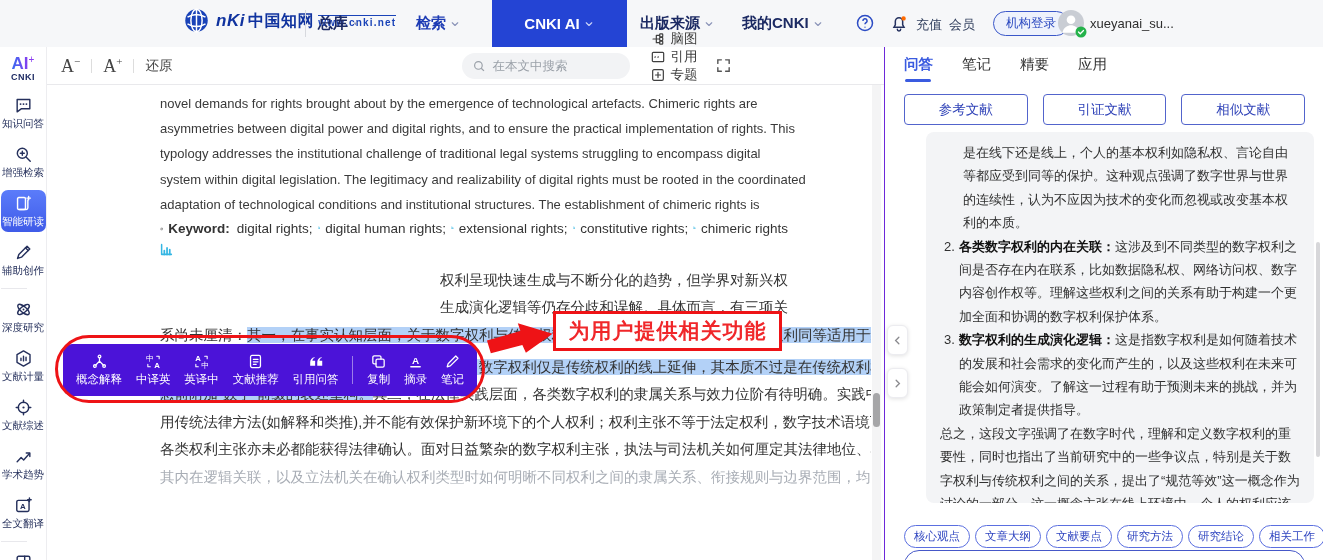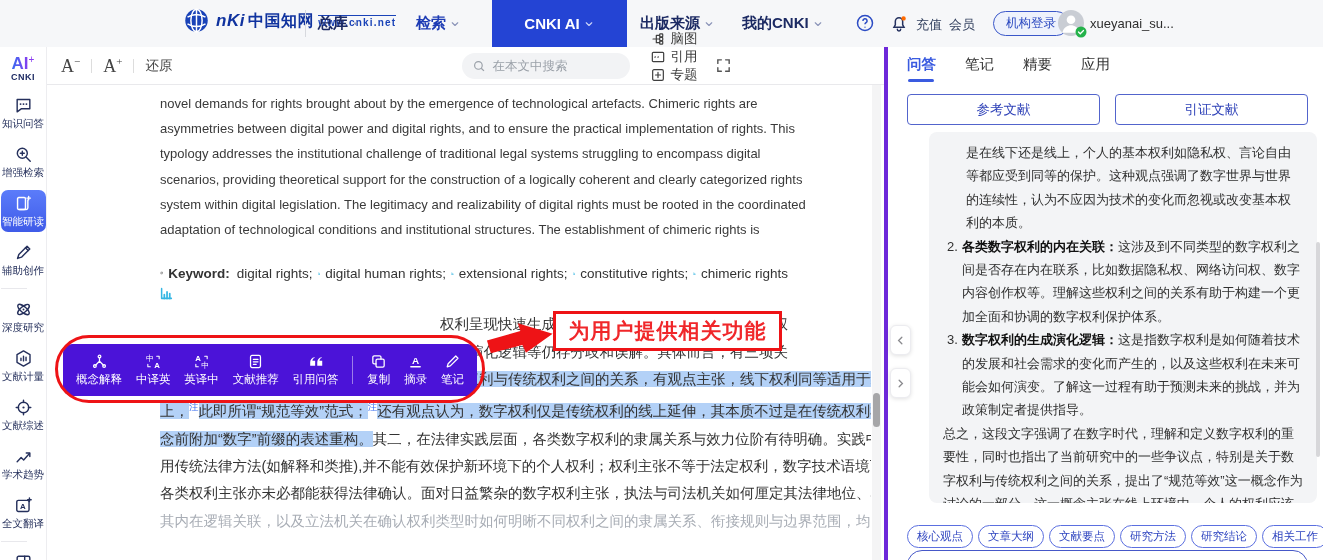--- a/index.html
+++ b/index.html
@@ -57,21 +57,21 @@
   #doc-search input::placeholder { color:#9aa0a8; }
   .doc-act { display:flex; align-items:center; gap:4px; font-size:13.5px; color:#3f3f3f; margin-left:20px; cursor:pointer; white-space:nowrap; }
   .doc-act .icon { width:16px; height:16px; }
   .doc-act.accent { color:#3a5be0; }
   #fullscreen-btn { margin-left:18px; width:17px; height:17px; color:#555; cursor:pointer; }
 
   
   #doc-area { position:absolute; left:47px; top:85px; width:824px; height:475px; background:#fff; overflow:hidden; }
   #doc-content { position:absolute; left:113px; top:6px; width:628px; }
   .en-line { font-size:13px; line-height:25.2px; color:#3a3a3a; white-space:nowrap; }
-  #kw-row { margin-top:23px; display:flex; align-items:center; gap:5px; font-size:13.5px; color:#333; white-space:nowrap; }
+  #kw-row { margin-top:4px; display:flex; gap:5px; font-size:13.5px; color:#333; white-space:nowrap; }
   #kw-row b { margin-right:2px; }
   .kw { color:#333; }
   .kw-ico { width:13px; height:13px; color:#35b6e3; cursor:pointer; }
   #kw-row2 { margin-top:3px; height:18px; display:flex; align-items:center; }
   #cn-para { margin-top:9px; }
   .cn-line { font-size:14.5px; line-height:27.4px; color:#333; white-space:nowrap; }
   .cn-line.right { text-align:right; }
   .cn-line .hl { background:#b3d1f7; }
   .cn-line .sup { color:#3a6ef0; font-size:9.5px; vertical-align:super; }
   .cn-line.faded { color:#a8adb5; }
@@ -84,21 +84,21 @@
   .pt-div { width:1px; height:28px; background:rgba(255,255,255,.45); }
   #red-oval { position:absolute; left:8px; top:250px; width:430px; height:68px; border:3.5px solid #ee1316; border-radius:34px; z-index:6; pointer-events:none; }
   #red-arrow { position:absolute; left:438px; top:234px; width:72px; height:42px; z-index:6; pointer-events:none; transform:rotate(-4deg); }
   #red-box { position:absolute; left:506px; top:226px; width:229px; height:40px; background:#fff; border:3.5px solid #ee1316; color:#f0272a; font-size:21px; font-weight:bold; display:flex; align-items:center; justify-content:center; letter-spacing:1px; z-index:6; white-space:nowrap; }
 
   
   #doc-scroll-track { position:absolute; left:872px; top:85px; width:9px; height:475px; background:#f4f4f5; }
   #doc-scroll-thumb { position:absolute; left:873px; top:393px; width:7px; height:34px; background:#a6a6a8; border-radius:4px; cursor:pointer; }
 
   
-  #right-panel { position:absolute; left:884px; top:47px; width:439px; height:513px; background:#fff; border-left:4px solid #6d28d9; }
+  #right-panel { position:absolute; left:884px; top:47px; width:439px; height:513px; background:#fff; border-left:1px solid #6d28d9; }
   #rp-tabs { position:absolute; left:19px; top:8px; display:flex; gap:29px; font-size:14.5px; color:#333; }
   .rp-tab { padding-bottom:8px; cursor:pointer; position:relative; }
   .rp-tab.active { color:#3a5be0; font-weight:bold; }
   .rp-tab.active::after { content:""; position:absolute; left:1px; bottom:0; width:26px; height:3px; background:#3a5be0; border-radius:2px; }
   #rp-btns { position:absolute; left:19px; top:47px; width:401px; display:flex; gap:15px; }
   .rp-btn { flex:1; height:31px; border:1px solid #5264cc; border-radius:4px; background:#fff; color:#3043b8; font-size:13.5px; display:flex; align-items:center; justify-content:center; cursor:pointer; }
   #rp-card { position:absolute; left:41px; top:85px; width:388px; height:371px; background:#f3f4f6; border-radius:8px; padding:9px 14px; font-size:13px; line-height:23.4px; color:#303030; overflow:hidden; }
   #rp-item1-tail { padding-left:19px; }
   .rp-li { display:flex; padding-left:4px; }
   .rp-num { width:15px; flex:none; }
@@ -371,21 +371,20 @@
       </svg>
   </span>
 </div>
 
 <div id="doc-area" data-name="document-viewer">
   <div id="doc-content">
     <div id="en-para" data-name="english-abstract">
         <div class="en-line" data-name="abstract-line">novel demands for rights brought about by the emergence of technological artefacts. Chimeric rights are</div>
         <div class="en-line" data-name="abstract-line">asymmetries between digital power and digital rights, and to ensure the practical implementation of rights. This</div>
         <div class="en-line" data-name="abstract-line">typology addresses the institutional challenge of traditional legal systems struggling to encompass digital</div>
-        <div class="en-line" data-name="abstract-line">scenarios, providing theoretical support for the construction of a logically coherent and clearly categorized rights</div>
         <div class="en-line" data-name="abstract-line">system within digital legislation. The legitimacy and realizability of digital rights must be rooted in the coordinated</div>
         <div class="en-line" data-name="abstract-line">adaptation of technological conditions and institutional structures. The establishment of chimeric rights is</div>
       </div>
     <div id="kw-row" data-name="keyword-row">
         <span class="icon" data-name="compass-icon" style="width: 16px; height: 16px;">
           <svg viewBox="0 0 24 24" width="100%" height="100%" fill="none" stroke="currentColor" stroke-width="1.8" stroke-linecap="round" stroke-linejoin="round">
             <circle cx="12" cy="12" r="8.6"></circle>
             <path d="M15.8 8.2l-2.3 6-6 2.3 2.3-6z"></path>
           </svg>
         </span>
@@ -531,20 +530,21 @@
 <div id="right-panel" data-name="right-panel">
   <div id="rp-tabs" data-name="right-panel-tabs">
       <div class="rp-tab active" data-name="tab-问答">问答</div>
       <div class="rp-tab" data-name="tab-笔记">笔记</div>
       <div class="rp-tab" data-name="tab-精要">精要</div>
       <div class="rp-tab" data-name="tab-应用">应用</div>
     </div>
   <div id="rp-btns" data-name="related-doc-buttons">
       <div class="rp-btn" data-name="参考文献-button">参考文献</div>
       <div class="rp-btn" data-name="引证文献-button">引证文献</div>
+      <div class="rp-btn" data-name="相似文献-button">相似文献</div>
     </div>
   <div id="rp-card" data-name="ai-answer-card">
     <div class="rp-li" id="rp-item1" data-name="answer-item-1-tail">
       <div id="rp-item1-tail" class="rp-text">是在线下还是线上，个人的基本权利如隐私权、言论自由等都应受到同等的保护。这种观点强调了数字世界与世界的连续性，认为不应因为技术的变化而忽视或改变基本权利的本质。</div>
     </div>
     <div id="rp-items">
         <div class="rp-li" data-name="answer-list-item">
           <div class="rp-num">2.</div>
           <div class="rp-text"><b>各类数字权利的内在关联：</b><span>这涉及到不同类型的数字权利之间是否存在内在联系，比如数据隐私权、网络访问权、数字内容创作权等。理解这些权利之间的关系有助于构建一个更加全面和协调的数字权利保护体系。</span></div>
         </div>

